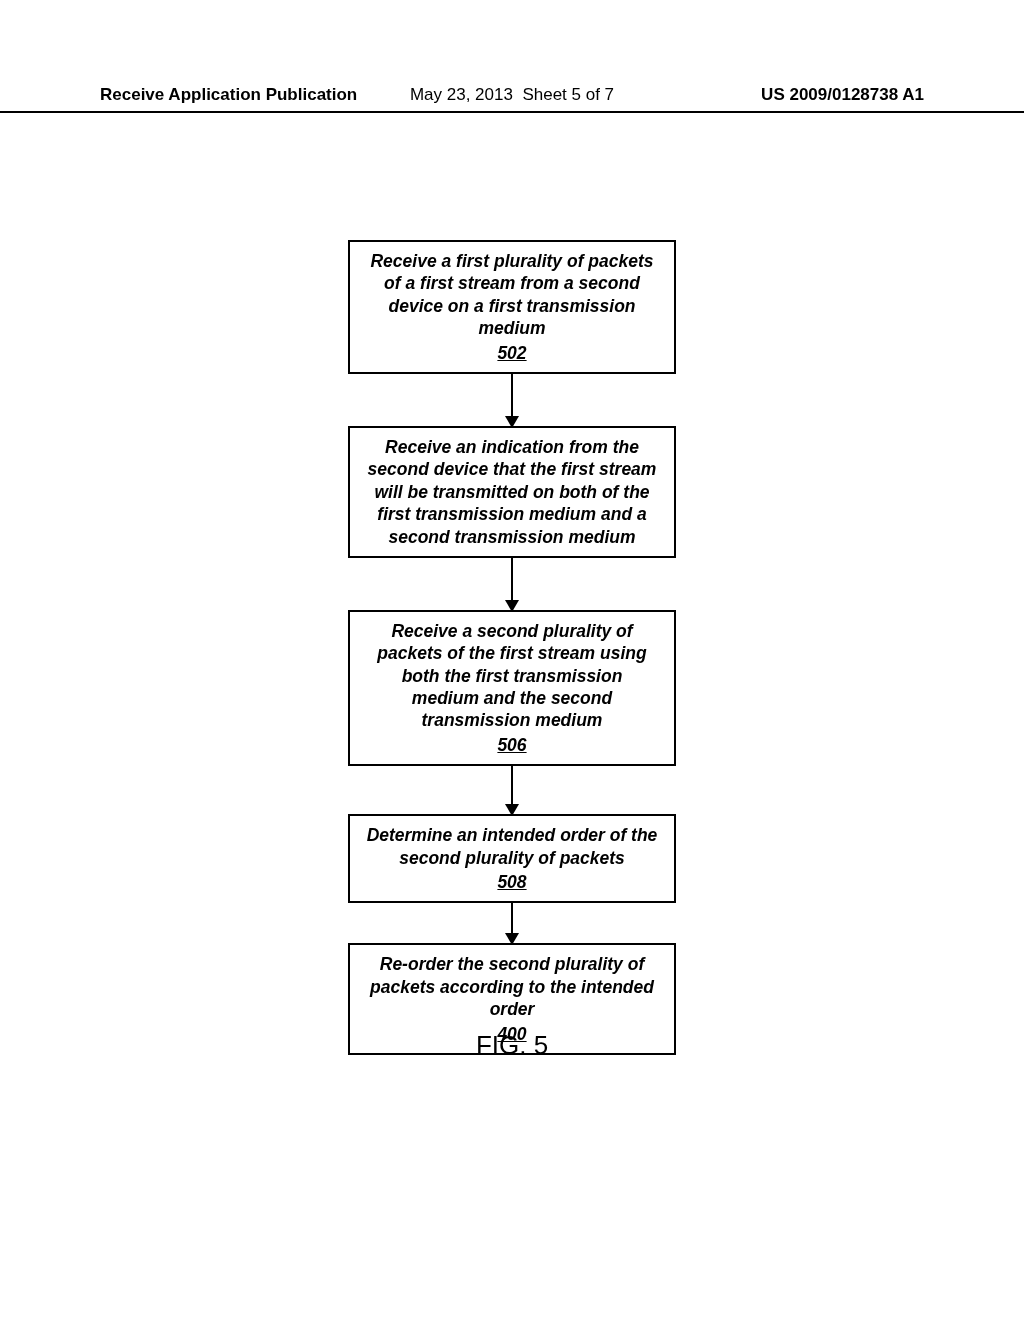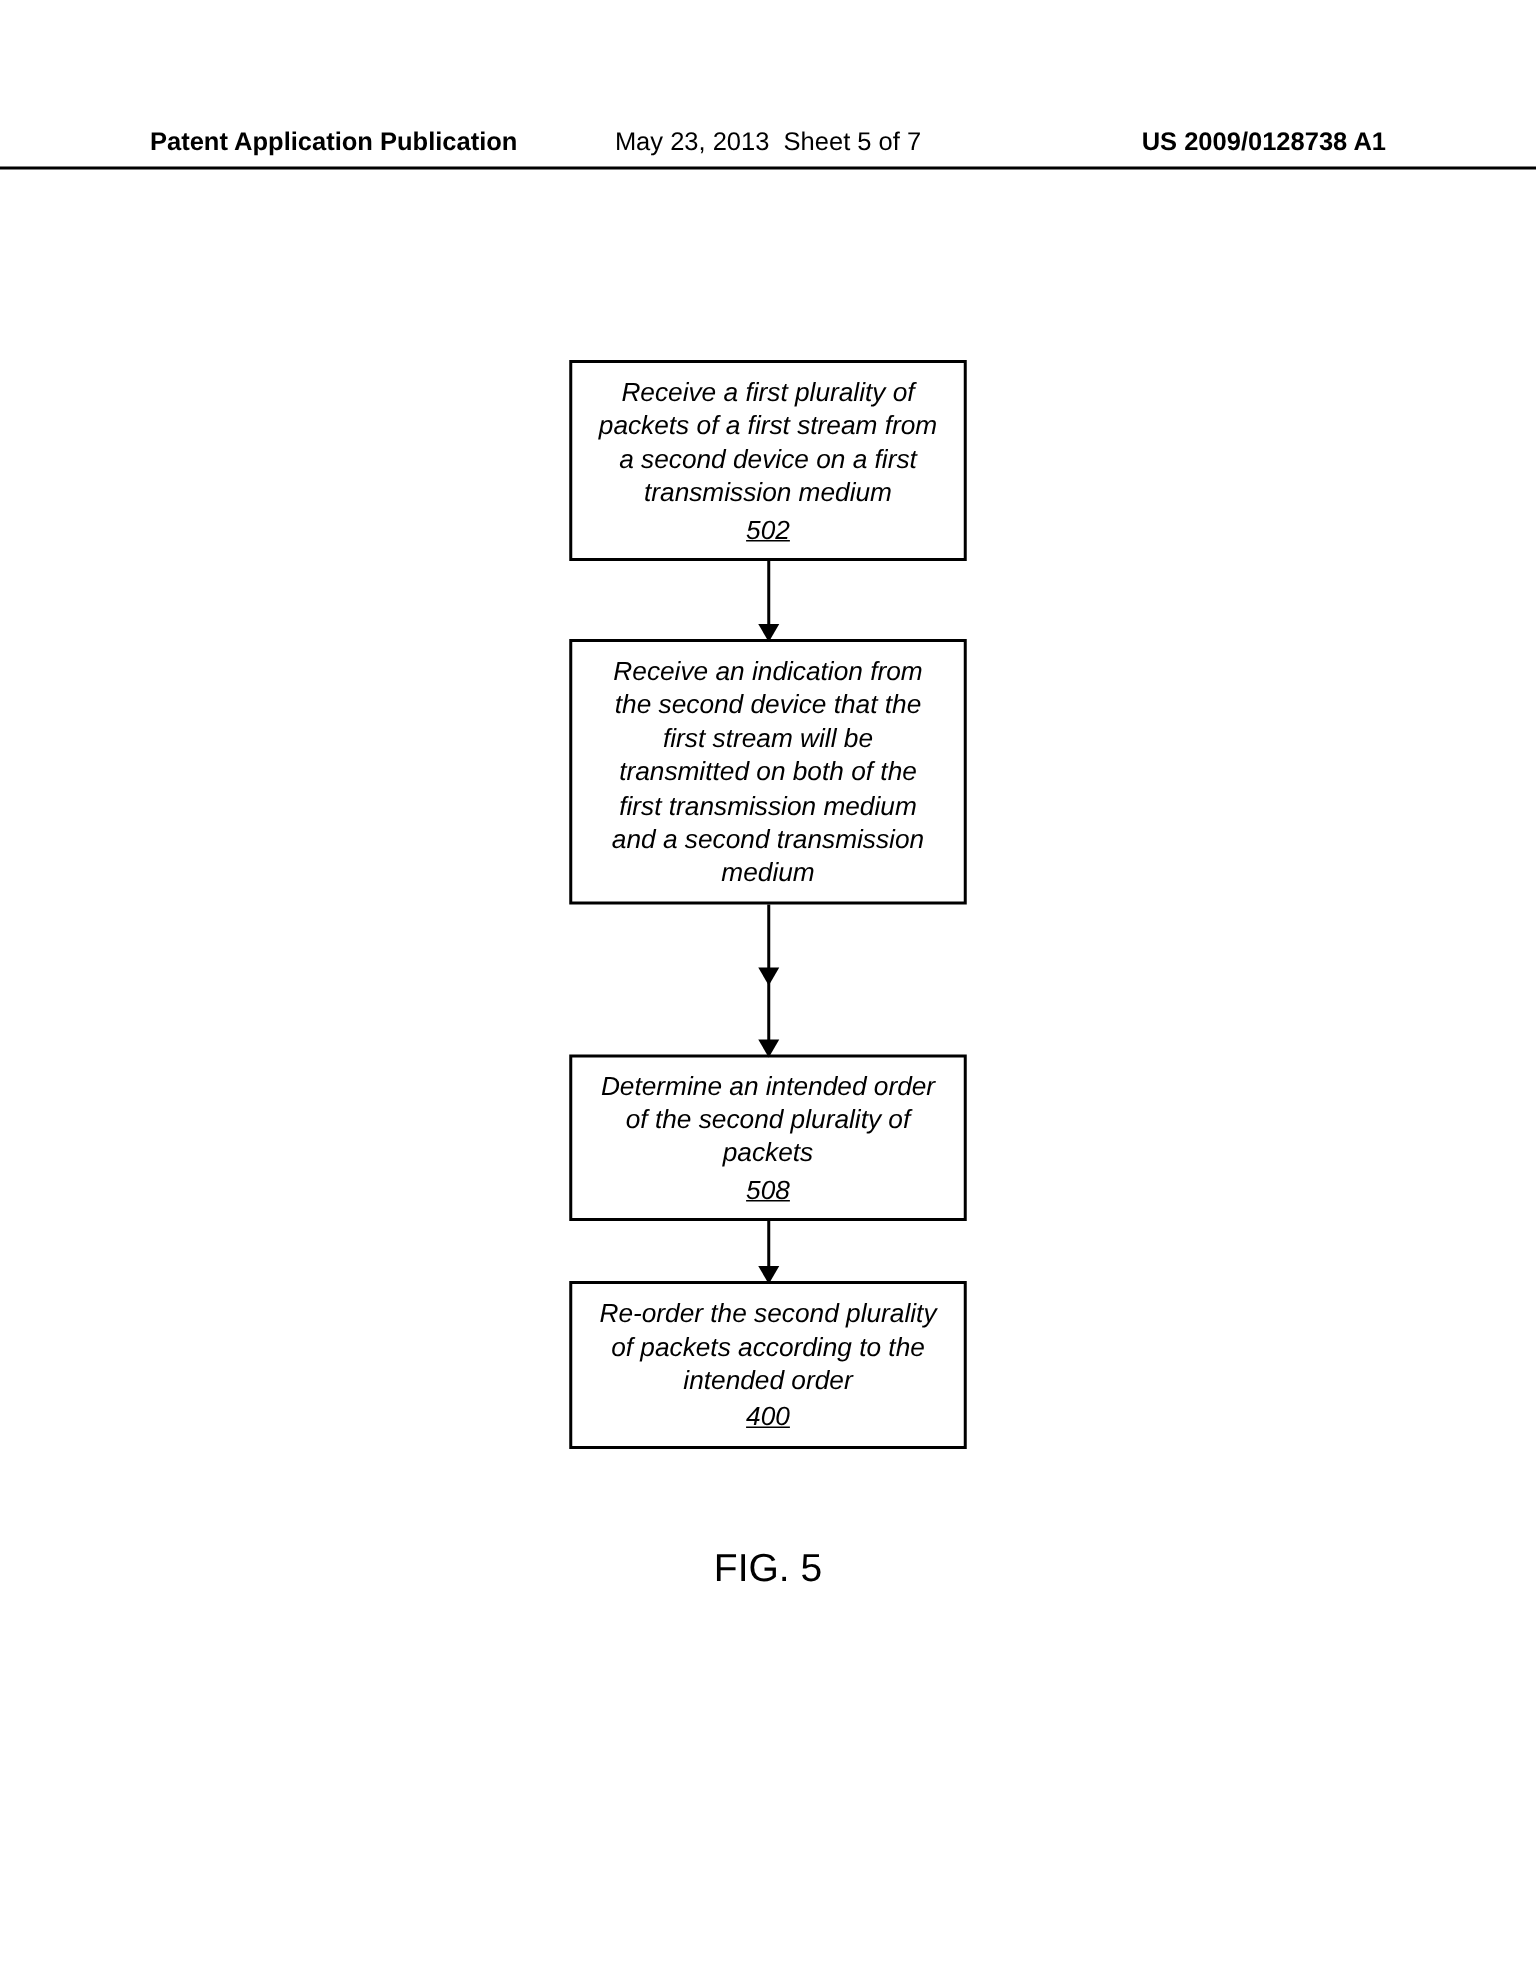--- a/index.html
+++ b/index.html
@@ -41,26 +41,27 @@
       position: absolute;
       top: 240px;
       left: 50%;
       transform: translateX(-50%);
       display: flex;
       flex-direction: column;
       align-items: center;
     }
     .box {
       border: 2px solid #000;
-      width: 265px;
+      width: 328px;
       padding: 8px 16px;
       text-align: center;
       font-style: italic;
       font-size: 17.5px;
       line-height: 1.28;
+      font-weight: bold;
     }
     .box-ref {
       text-decoration: underline;
       display: block;
       margin-top: 2px;
     }
     .arrow {
       width: 2px;
       background: #000;
       position: relative;
@@ -87,37 +88,41 @@
       left: 50%;
       transform: translateX(-50%);
       font-size: 26px;
       font-weight: normal;
     }
   </style>
 </head>
 <body>
 
 <div class="header">
-  <span class="header-left">Patent Application Publication</span>
+  <span class="header-left">Receive Application Publication</span>
   <span class="header-center">
     <span>May 23, 2013</span>&nbsp;&nbsp;<span>Sheet 5 of 7</span>
   </span>
   <span class="header-right">US 2009/0128738 A1</span>
 </div>
 
 <div class="flowchart">
   <div class="box">
     <span>Receive a first plurality of packets of a first stream from a second device on a first transmission medium</span>
     <span class="box-ref">502</span>
   </div>
   <div class="arrow arrow-52"></div>
   <div class="box">
     <span>Receive an indication from the second device that the first stream will be transmitted on both of the first transmission medium and a second transmission medium</span>
   </div>
   <div class="arrow arrow-52"></div>
+  <div class="box">
+    <span>Receive a second plurality of packets of the first stream using both the first transmission medium and the second transmission medium</span>
+    <span class="box-ref">506</span>
+  </div>
   <div class="arrow arrow-48"></div>
   <div class="box">
     <span>Determine an intended order of the second plurality of packets</span>
     <span class="box-ref">508</span>
   </div>
   <div class="arrow arrow-40"></div>
   <div class="box">
     <span>Re-order the second plurality of packets according to the intended order</span>
     <span class="box-ref">400</span>
   </div>

